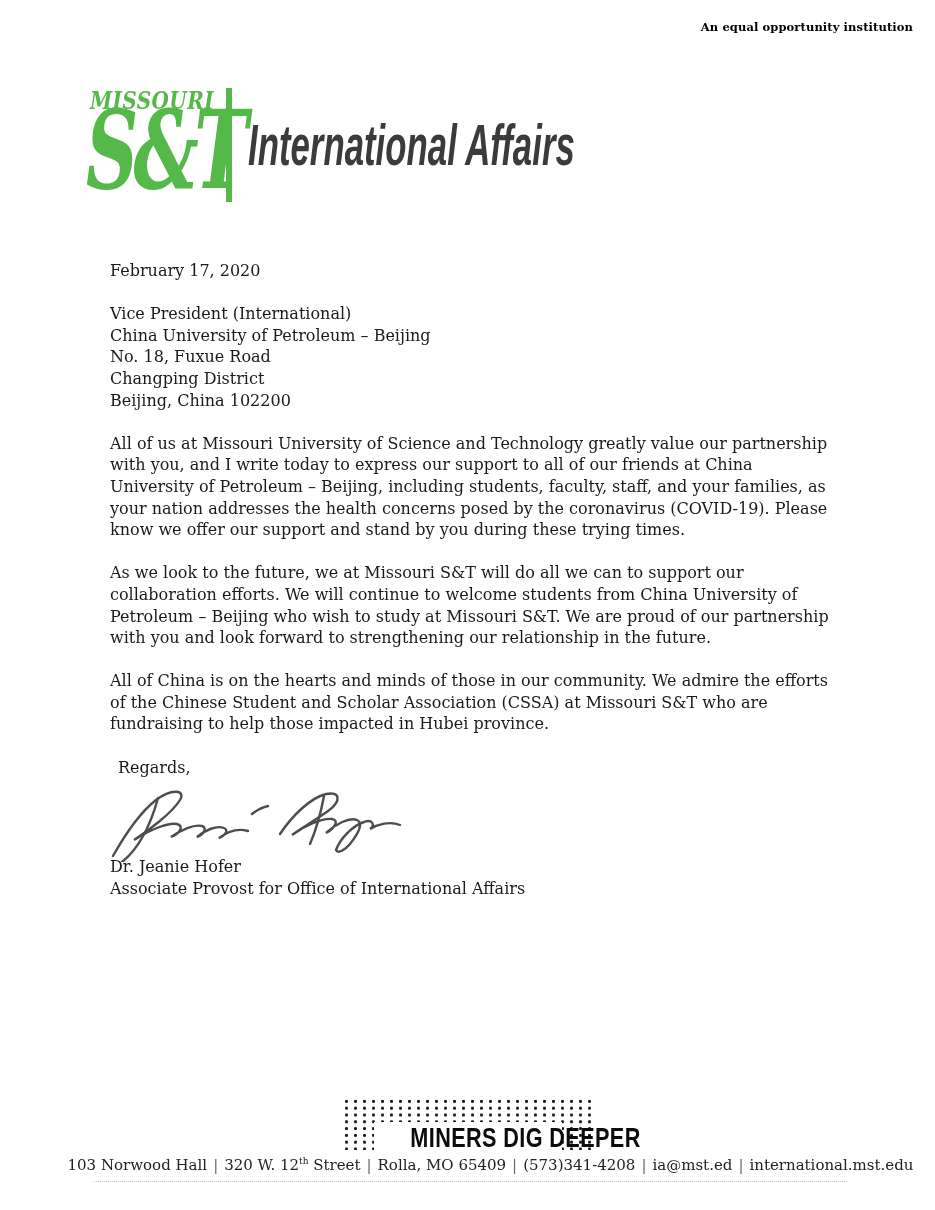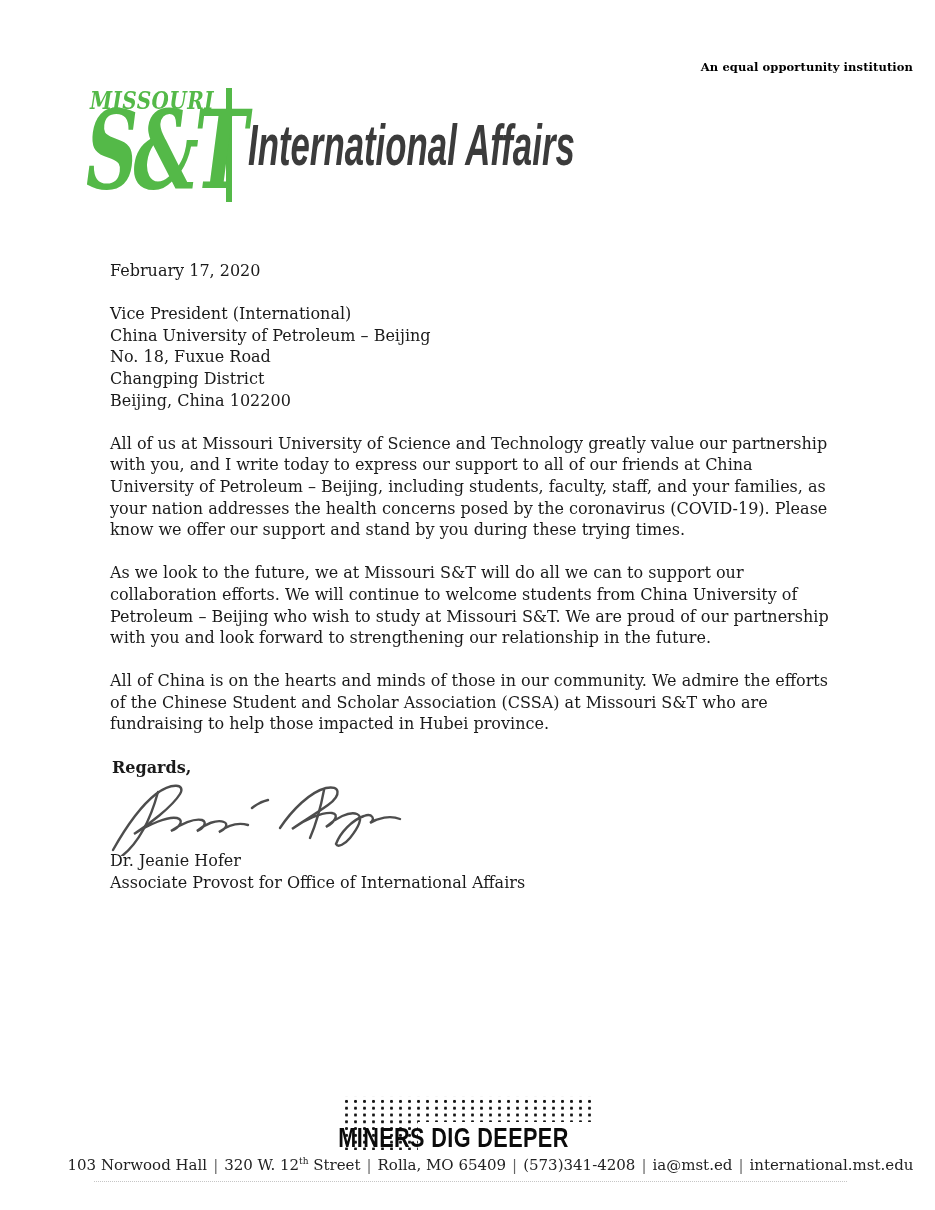--- a/index.html
+++ b/index.html
@@ -4,21 +4,21 @@
 <style>
   html,body{margin:0;padding:0;background:#ffffff;}
   .page{
     position:relative;width:935px;height:1210px;background:#ffffff;
     overflow:hidden;font-family:"DejaVu Serif",serif;color:#1a1a1a;
   }
 
   
   .eq-note{
     position:absolute;top:20px;right:22px;
-    font-size:11.5px;font-weight:bold;color:#000;letter-spacing:0.1px;margin-top:40px;
+    font-size:11.5px;font-weight:bold;color:#000;letter-spacing:0.1px;
   }
 
   
   .logo{position:absolute;left:89px;top:88px;display:flex;height:114px;font-style:italic;}
   .logo-text{position:relative;width:137px;height:114px;}
   .logo-missouri{
     position:absolute;top:0;left:1px;color:#54B948;font-weight:bold;
     font-size:25px;line-height:1;letter-spacing:0.5px;white-space:nowrap;
     transform:scaleX(0.80);transform-origin:left center;
   }
@@ -35,35 +35,35 @@
     transform:scaleX(0.60);transform-origin:left center;letter-spacing:0;
   }
 
   
   .letter{
     position:absolute;left:110px;top:260px;width:722px;
     font-size:16px;line-height:21.6px;
   }
   .letter .block{margin:0 0 21.6px 0;}
   .letter p{margin:0 0 21.6px 0;}
-  .closing{margin:2px;font-weight:bold;}
+  .closing{margin:8px;}
   .sig-svg{display:block;margin:-2px 0 -6px -8px;}
   .sig-name,.sig-title{line-height:21.6px;}
 
   
   .dots{
     position:absolute;left:50%;top:1096px;transform:translateX(-50%);
     width:256px;height:54px;
     background-image:radial-gradient(circle,#151515 1.35px,transparent 1.5px);
     background-size:9px 6.8px;background-position:2px 2px;
   }
   .slogan-box{
     position:absolute;left:50%;bottom:-3px;transform:translateX(-50%);
     width:188px;height:31px;background:#ffffff;
-    display:flex;justify-content:flex-end;align-items:center;overflow:visible;margin-left:44px;
+    display:flex;justify-content:flex-start;align-items:center;overflow:visible;
   }
   .slogan{
     font-family:"Liberation Sans",sans-serif;font-weight:bold;color:#0b0b0b;
     font-size:28.5px;letter-spacing:0.5px;white-space:nowrap;
     transform:scaleX(0.76);
   }
 
   
   .addr{
     position:absolute;top:1156px;left:0;width:100%;text-align:center;

